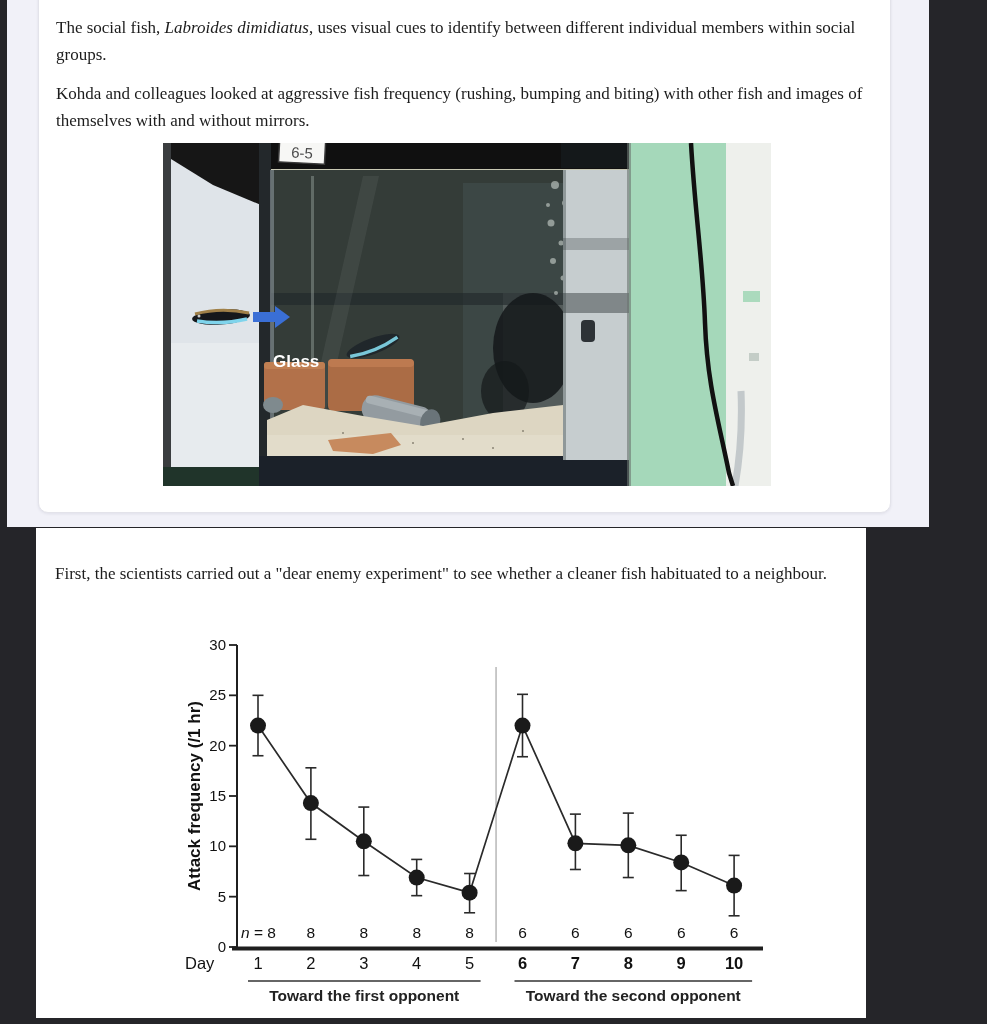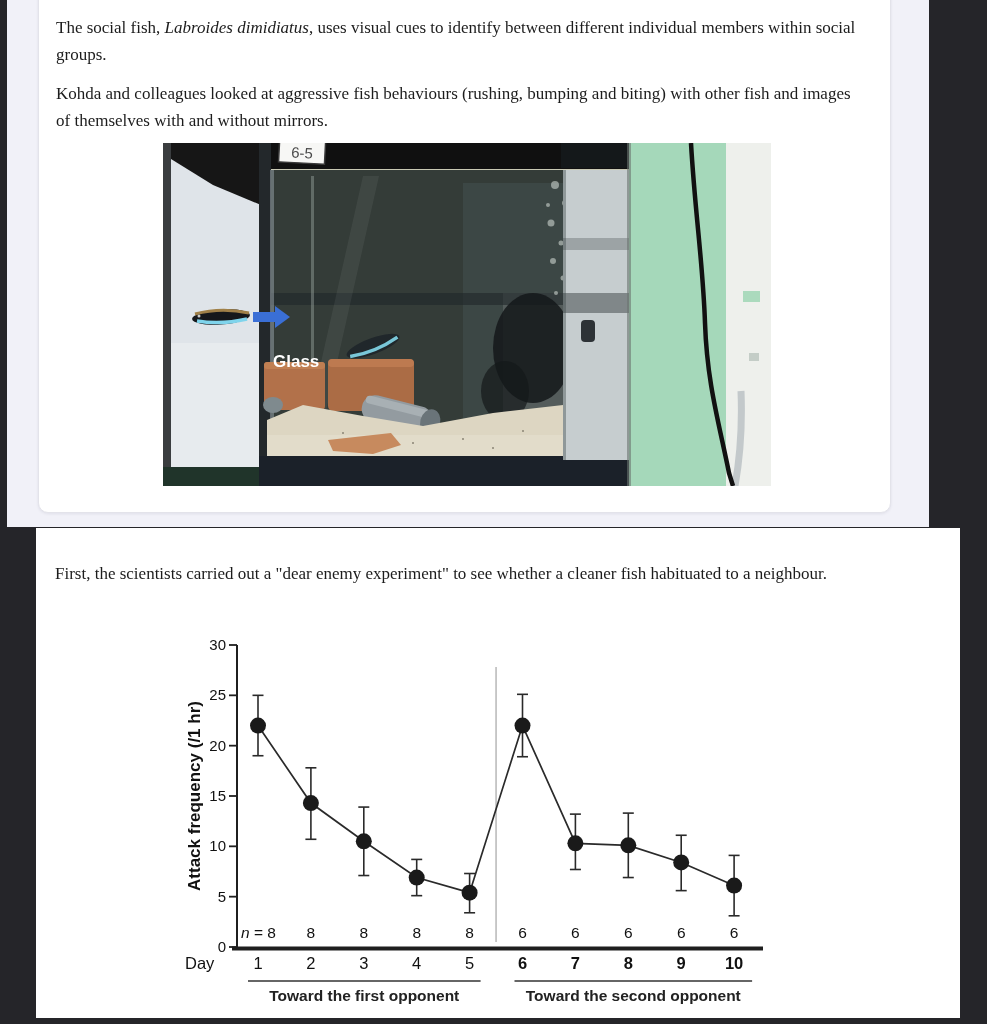--- a/index.html
+++ b/index.html
@@ -20,36 +20,36 @@
     overflow:hidden;
   }
   .top-card p, .bottom-card p{
     position:absolute;margin:0;width:812px;
     font-size:17px;line-height:27px;color:#1c1c1c;
   }
   .p1{left:17px;top:29px;}
   .p2{left:17px;top:95px;}
   .photo-wrap{position:absolute;left:124px;top:158px;width:608px;height:343px;}
   .bottom-card{
-    position:absolute;left:36px;top:528px;width:924px;height:490px;
+    position:absolute;left:36px;top:528px;width:830px;height:490px;
   }
   .p3{left:19px;top:32px;}
   .chart-wrap{position:absolute;left:144px;top:104px;width:610px;height:382px;}
   svg text{font-family:"Liberation Sans","DejaVu Sans",sans-serif;}
   em{font-style:italic;text-align:center;}
 </style>
 </head>
 <body>
 
 <div>
 
   <div class="top-panel">
     <div class="card top-card">
       <p class="p1"><span>The social fish, </span><em>Labroides dimidiatus</em><span>, uses visual cues to identify between different individual members within social groups.</span></p>
-      <p class="p2">Kohda and colleagues looked at aggressive fish behaviours (rushing, bumping and biting) with other fish and images of themselves with and without mirrors.</p>
+      <p class="p2">Kohda and colleagues looked at aggressive fish frequency (rushing, bumping and biting) with other fish and images of themselves with and without mirrors.</p>
 
       <div class="photo-wrap">
         <svg width="608" height="343" viewBox="0 0 608 343">
 
           <rect x="0" y="0" width="608" height="343" fill="#e9eae7"></rect>
 
           <rect x="0" y="0" width="8" height="343" fill="#3a3d3f"></rect>
 
           <rect x="8" y="0" width="90" height="343" fill="#dfe4e9"></rect>
           <rect x="8" y="200" width="90" height="143" fill="#e7ebee"></rect>

